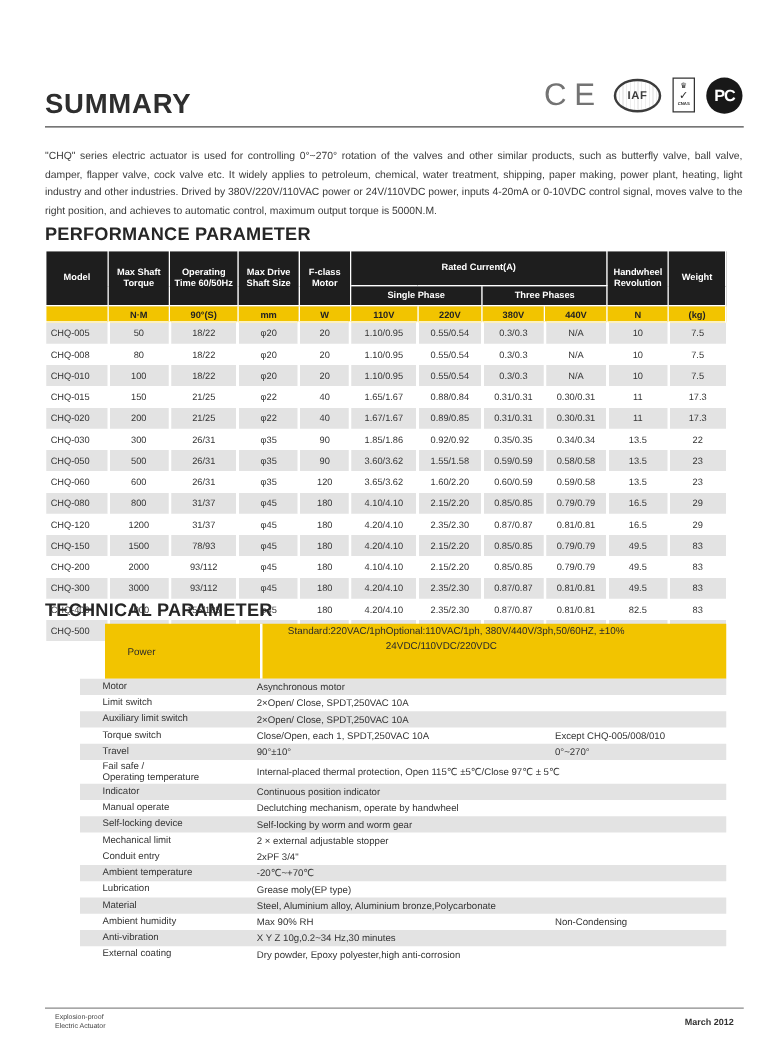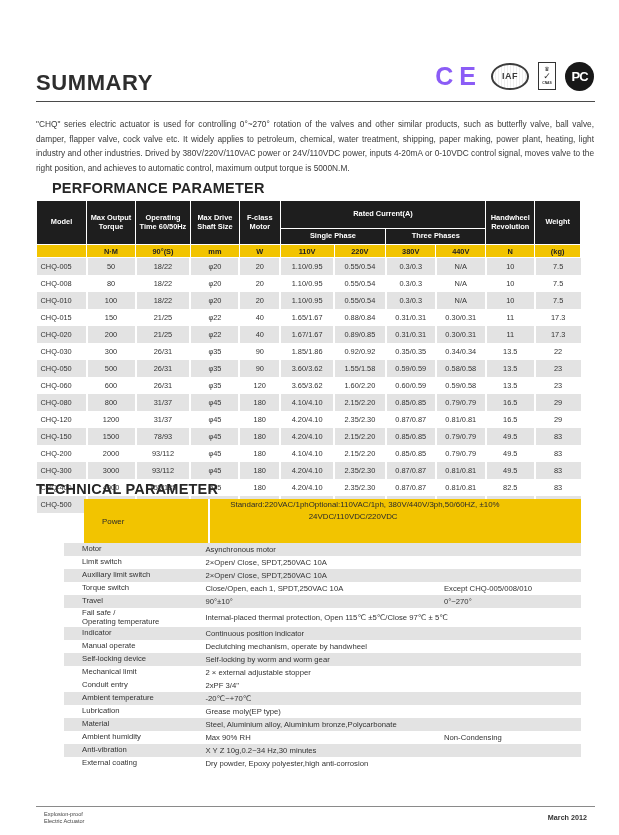--- a/index.html
+++ b/index.html
@@ -13,21 +13,21 @@
   
   .page-title {
     top:70px; left:36px; font-size:22px; font-weight:bold;
     letter-spacing:0.6px; color:#2e2e2e;
   }
   .head-rule {
     top:101px; left:36px; width:559px; height:0;
     border-top:1.8px solid #4a4a4a;
   }
   .certs { top:58px; right:25px; display:flex; align-items:center; gap:9px; height:36px; }
-  .ce-mark { font-size:25px; font-weight:bold; letter-spacing:6px; color:#8b5cf6; line-height:1; }
+  .ce-mark { font-size:25px; font-weight:normal; letter-spacing:6px; color:#737373; line-height:1; }
   .iaf-mark {
     width:38px; height:27px; border:2.2px solid #3c3c3c; border-radius:50%;
     display:flex; align-items:center; justify-content:center;
     font-size:9px; font-weight:bold; color:#3c3c3c; letter-spacing:0.5px;
     box-sizing:border-box; background:repeating-linear-gradient(90deg,#fff 0 2px,#eee 2px 3px);
   }
   .cnas-mark {
     width:18px; height:28px; border:1.6px solid #333; box-sizing:border-box;
     display:flex; flex-direction:column; align-items:center; justify-content:center;
     color:#2e2e2e; line-height:1;
@@ -42,21 +42,21 @@
   }
 
   
   .summary-text {
     top:109px; left:36px; width:558px; font-size:8.3px; line-height:14.6px;
     text-align:justify; color:#3a3a3a;
   }
 
   
   .section-heading { left:36px; font-size:14.5px; font-weight:bold; color:#262626; letter-spacing:0.2px; }
-  .perf-heading { top:180px;margin-left:16px; }
+  .perf-heading { top:180px; }
   .tech-heading { top:481px; }
 
   
   .ptable-wrap { top:200px; left:36px; width:545px; }
   table.ptable { border-collapse:collapse; table-layout:fixed; width:545px; }
   .ptable th {
     background:#1e1e1e; color:#ffffff; font-size:7.4px; font-weight:bold;
     border:1px solid #ffffff; padding:1px 2px; line-height:8.8px; text-align:center;
   }
   .ptable tr.hrow1 { height:28px; }
@@ -152,21 +152,21 @@
         <col style="width:9.9%">
       <col style="width:9.5%">
         <col style="width:9.2%">
         <col style="width:9.2%">
       <col style="width:9.0%">
         <col style="width:8.4%">
     </colgroup>
     <thead>
       <tr class="hrow1">
         <th rowspan="2">Model</th>
-        <th rowspan="2">Max Output Torque</th>
+        <th rowspan="2">Max Shaft Torque</th>
         <th rowspan="2">Operating Time 60/50Hz</th>
         <th rowspan="2">Max Drive Shaft Size</th>
         <th rowspan="2">F-class Motor</th>
         <th colspan="4">Rated Current(A)</th>
         <th rowspan="2">Handwheel Revolution</th>
         <th rowspan="2">Weight</th>
       </tr>
       <tr class="hrow2">
         <th colspan="2">Single Phase</th>
         <th colspan="2">Three Phases</th>

